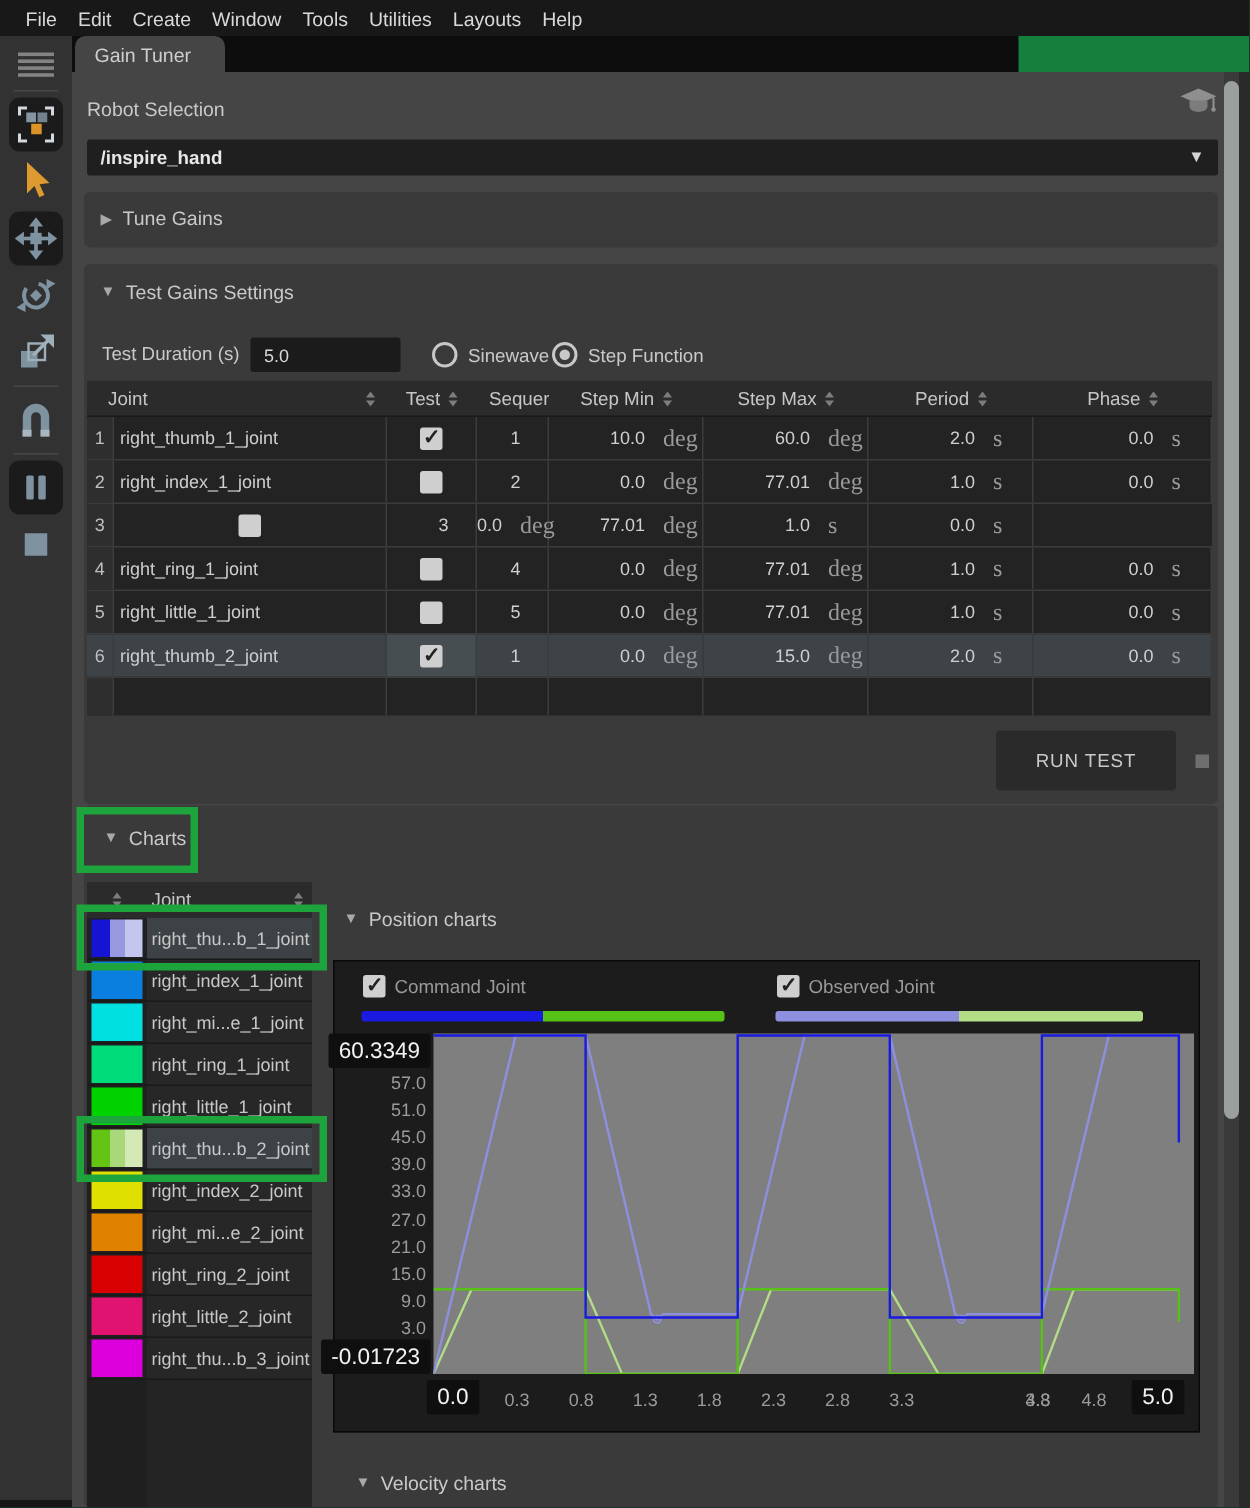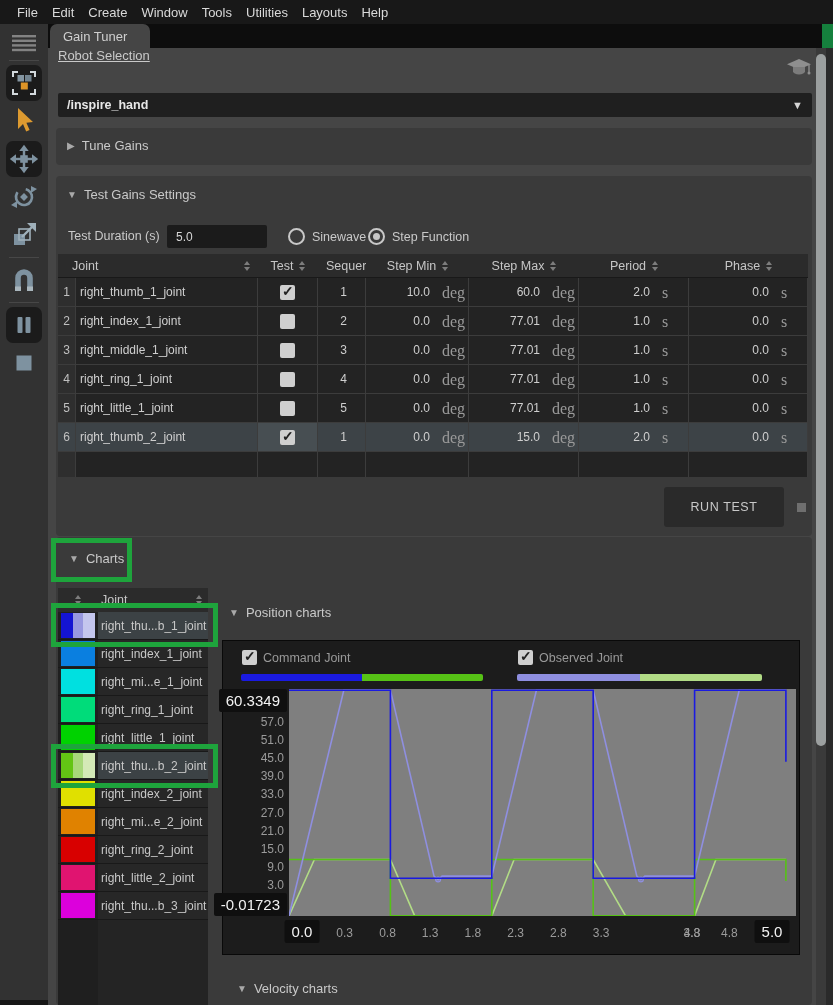--- a/index.html
+++ b/index.html
@@ -4,21 +4,21 @@
 <style>
   html,body{margin:0;padding:0;background:#111;}
   #root{position:relative;width:833px;height:1005px;background:#15803d;overflow:hidden;
         font-family:"Liberation Sans",sans-serif;}
   .abs{position:absolute;}
   
   #menubar{position:absolute;left:0;top:0;width:833px;height:24px;background:#181818;
            display:flex;align-items:center;padding-left:10px;box-sizing:border-box;}
   .menu-item{color:#d9d9d9;font-size:13px;padding:0 7px;}
   
-  #tabstrip{position:absolute;left:48px;top:24px;width:774px;height:24px;background:#0d0d0d;}
+  #tabstrip{position:absolute;left:48px;top:24px;width:631px;height:24px;background:#0d0d0d;}
   .tab{position:absolute;left:2px;top:0;width:100px;height:24px;background:#454545;
        border-radius:7px 7px 0 0;color:#cfcfcf;font-size:13px;display:flex;align-items:center;
        padding-left:13px;box-sizing:border-box;}
   
   #toolbar{position:absolute;left:0;top:24px;width:48px;height:981px;background:#323232;
            display:flex;flex-direction:column;align-items:center;padding-top:5px;box-sizing:border-box;}
   .tool{width:36px;height:36px;display:flex;align-items:center;justify-content:center;margin:1px 0;flex:none;}
   .tool.active{background:#1b1b1b;border-radius:7px;}
   .tb-divider{width:30px;height:1px;background:#474747;margin:3px 0;flex:none;}
   
@@ -195,21 +195,21 @@
     </div>
     <div class="tool">
       <svg width="32" height="32" viewBox="0 0 32 32">
           <rect x="8.5" y="8.5" width="15" height="15" fill="#7e92a0"></rect>
         </svg>
     </div>
   </div>
 
   <div id="content">
 
-    <div class="abs lbl" style="left:10px;top:0;text-decoration:underline;">Robot Selection</div>
+    <div class="abs lbl" style="left:10px;top:17px;">Robot Selection</div>
     <div class="abs" style="left:738px;top:9px;">
       <svg width="26" height="22" viewBox="0 0 26 22">
         <polygon points="13,2 25,7.2 13,12.4 1,7.2" fill="#8f8f8f"></polygon>
         <path d="M7,10 v4.2 a6,3.4 0 0 0 12,0 V10" fill="#7c7c7c"></path>
         <line x1="23" y1="8" x2="23" y2="15" stroke="#8f8f8f" stroke-width="1.4"></line>
         <circle cx="23" cy="16" r="1.5" fill="#8f8f8f"></circle>
       </svg>
     </div>
 
     <div id="dropdown">
@@ -342,21 +342,20 @@
               <span class="numv">1.0</span>
               <span class="unit">s</span>
             </div>
             <div class="tcell">
               <span class="numv">0.0</span>
               <span class="unit">s</span>
             </div>
           </div>
           <div class="tgrid trow">
             <div class="tcell gut">3</div>
-            <div class="tcell jname">right_middle_1_joint</div>
             <div class="tcell cbcell">
               <span class="cb"></span>
             </div>
             <div class="tcell">
               <span class="numv" style="padding-right: 18px;">3</span>
             </div>
             <div class="tcell">
               <span class="numv">0.0</span>
               <span class="unit">deg</span>
             </div>

